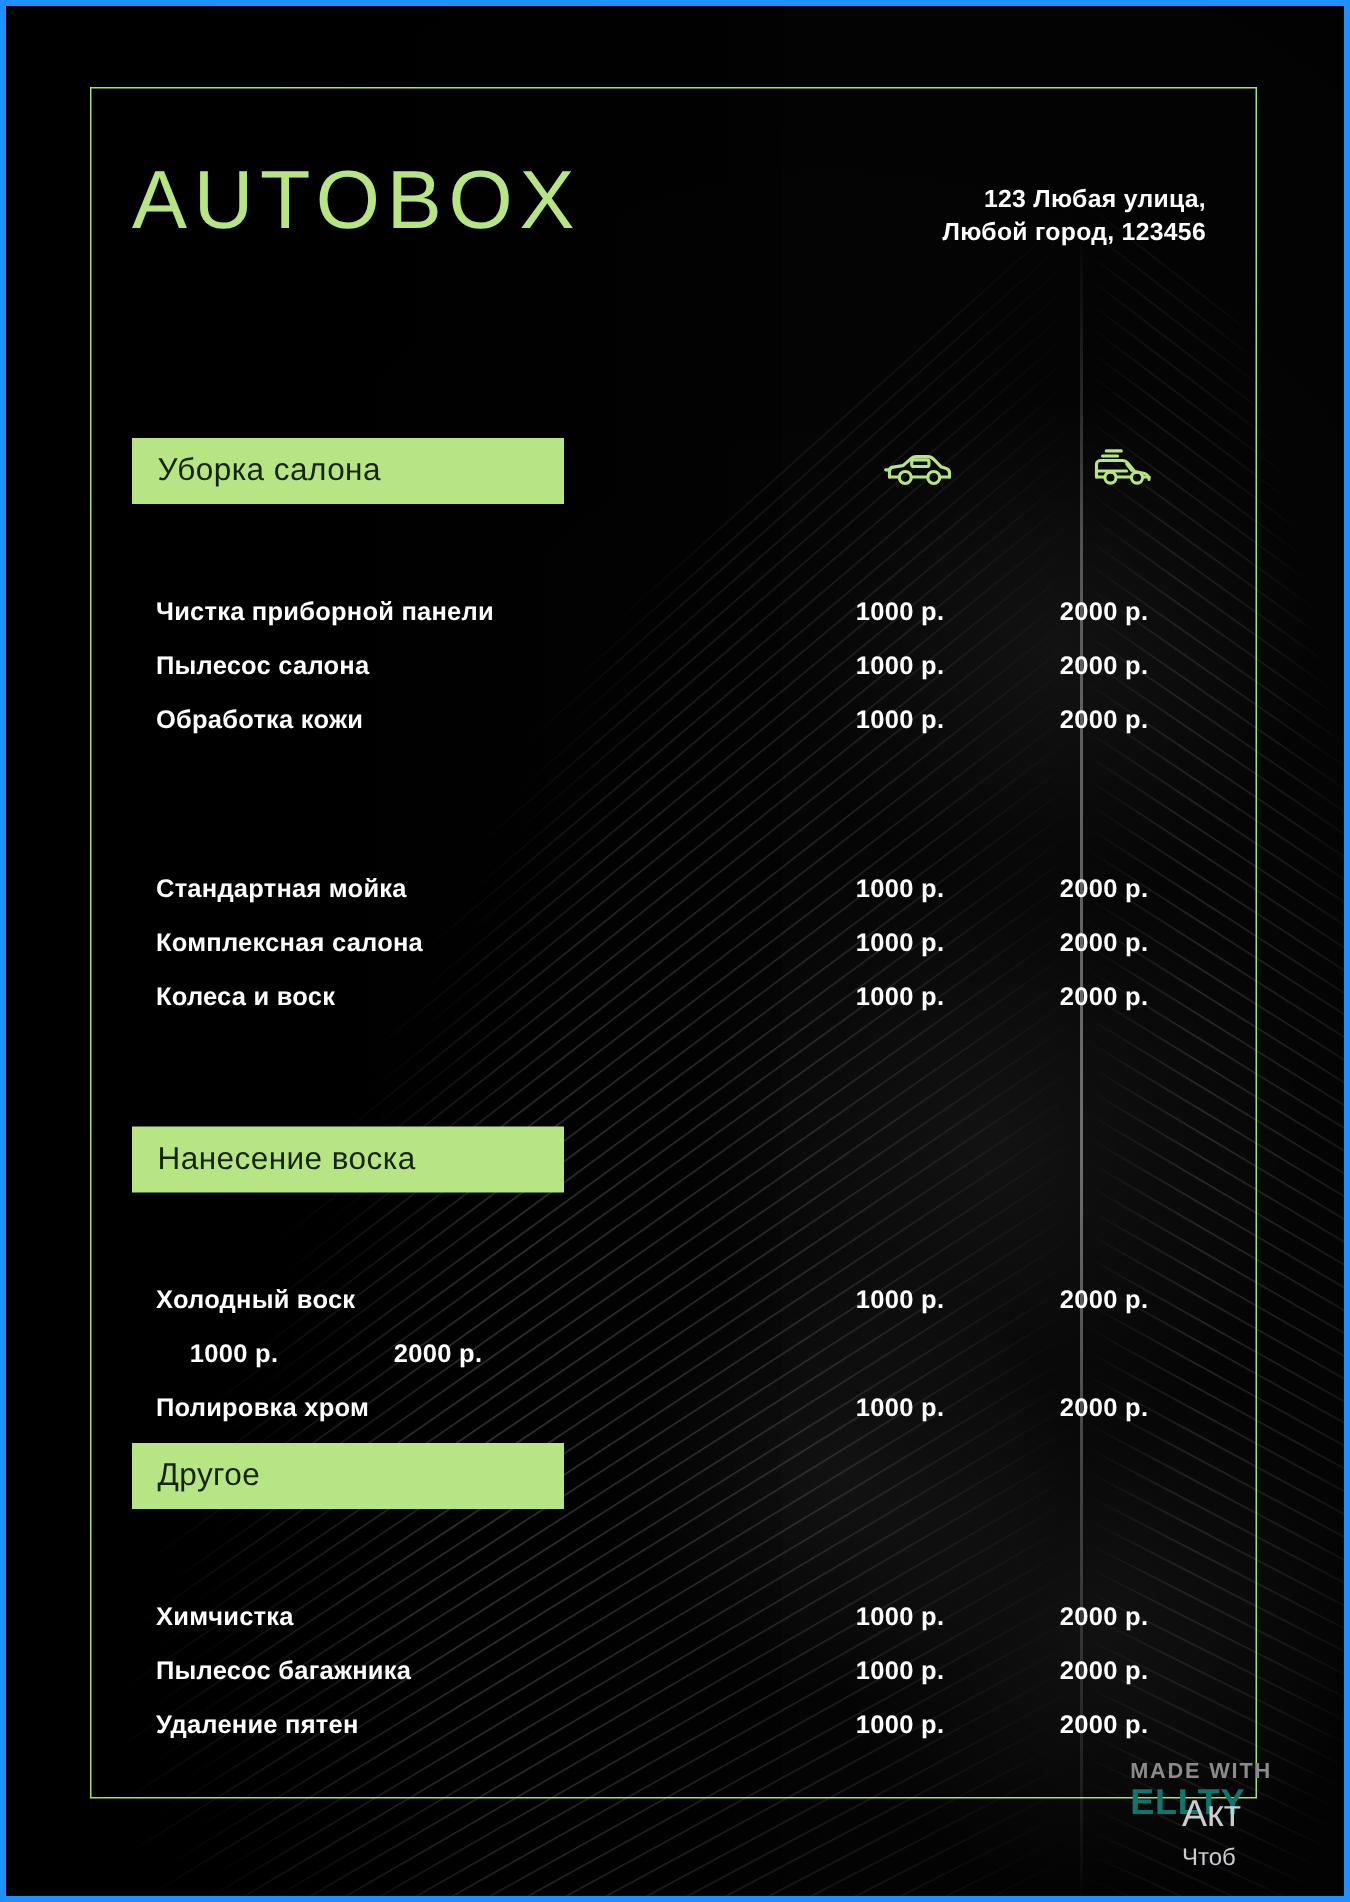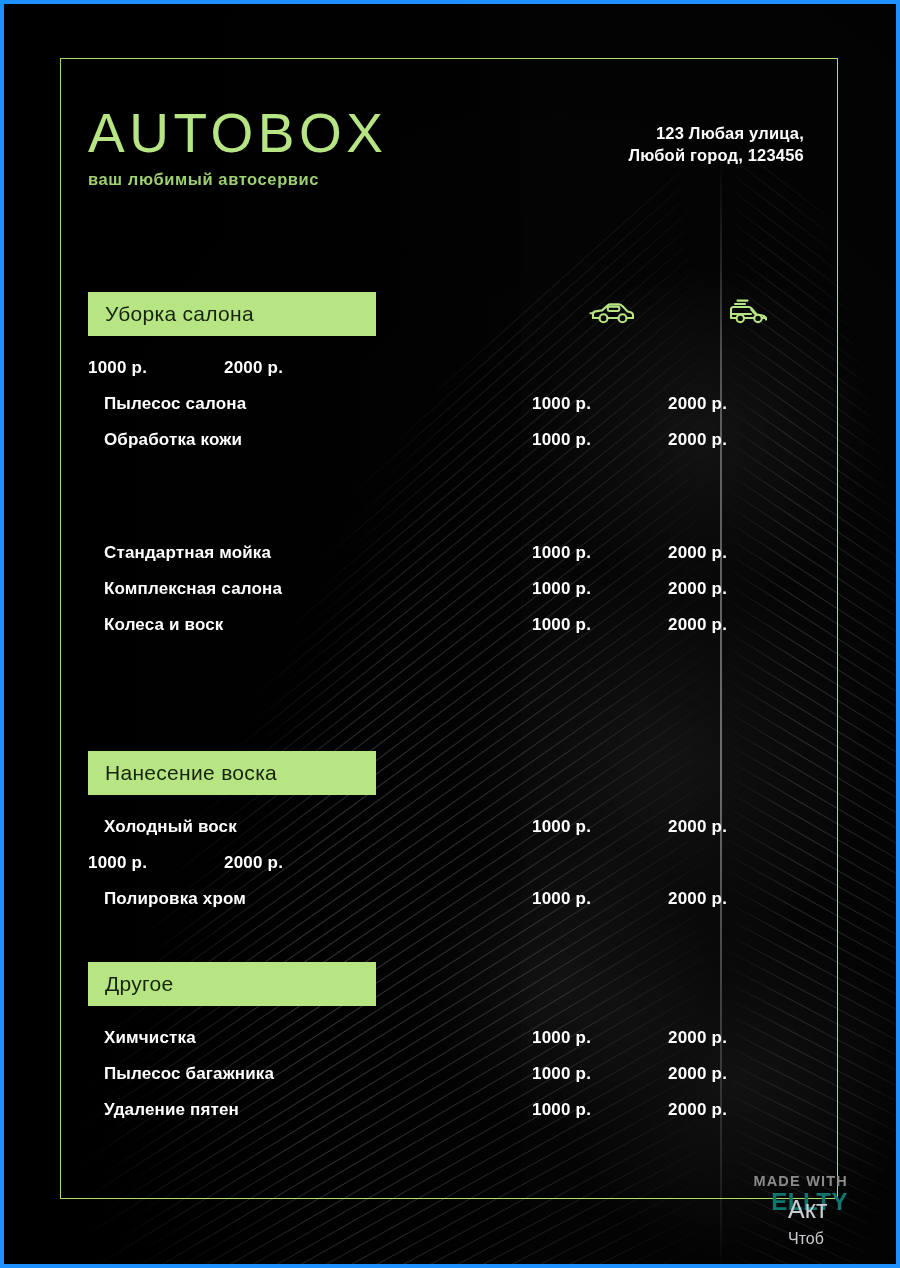--- a/index.html
+++ b/index.html
@@ -158,33 +158,35 @@
     width:444px;
     padding-left:16px;
     color:#ffffff;
     font-size:17px;
     font-weight:700;
     letter-spacing:0.15px;
     white-space:nowrap;
   }
   .row-price {
     width:136px;
+    text-align:center;
     color:#ffffff;
     font-size:17px;
     font-weight:700;
     letter-spacing:0.2px;
     white-space:nowrap;
+    margin-top:40px;
   }
 
   
   .ellty-watermark {
     position:absolute;
     right:48px; bottom:48px;
     z-index:4;
-    text-align:right;
+    text-align:left;
     pointer-events:none;
   }
   .ellty-made {
     font-size:14.5px;
     font-weight:700;
     letter-spacing:1.2px;
     color:#8b8b8b;
     line-height:16px;
   }
   .ellty-name {
@@ -366,21 +368,20 @@
       <div class="glow" style="left: 410px; top: 830px; width: 300px; height: 300px;"></div>
     </div>
 
   <div class="inner-frame"></div>
 
   <div class="content">
 
     <div class="masthead">
       <div class="brand-block">
         <div class="brand-title">AUTOBOX</div>
-        <div class="brand-tagline">ваш любимый автосервис</div>
       </div>
       <div class="address">
         <div>123 Любая улица,</div>
         <div>Любой город, 123456</div>
       </div>
     </div>
 
     <div class="vehicle-cols">
       <div class="veh-col">
         <span>
@@ -415,20 +416,21 @@
     </div>
 
     <div class="sections">
 
       <div class="section" style="top:288px;">
         <div class="section-header">
           <span class="section-header-text">Уборка салона</span>
         </div>
         <div class="rows">
           <div class="row">
+            <span class="row-name">Чистка приборной панели</span>
             <span class="row-price">1000 р.</span>
             <span class="row-price">2000 р.</span>
           </div>
           <div class="row">
             <span class="row-name">Пылесос салона</span>
             <span class="row-price">1000 р.</span>
             <span class="row-price">2000 р.</span>
           </div>
           <div class="row">
             <span class="row-name">Обработка кожи</span>

